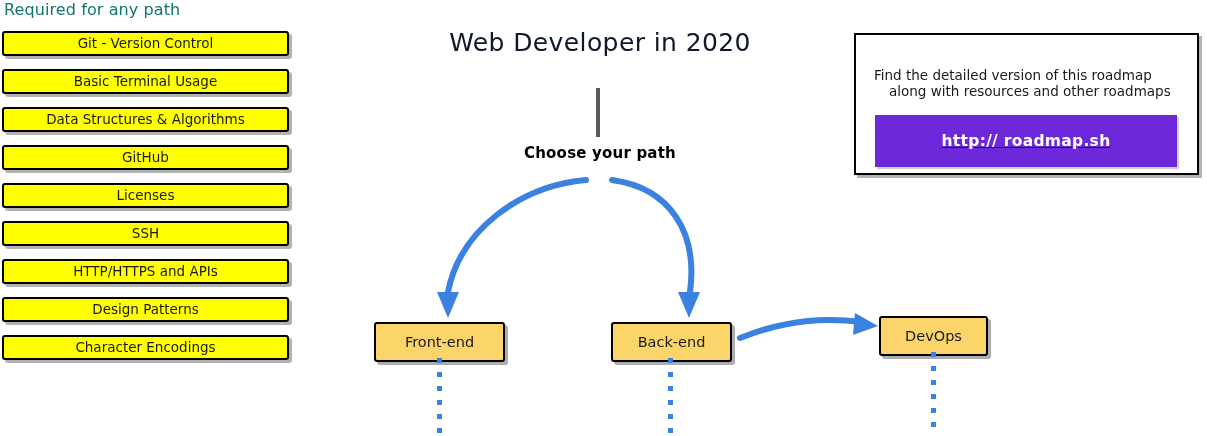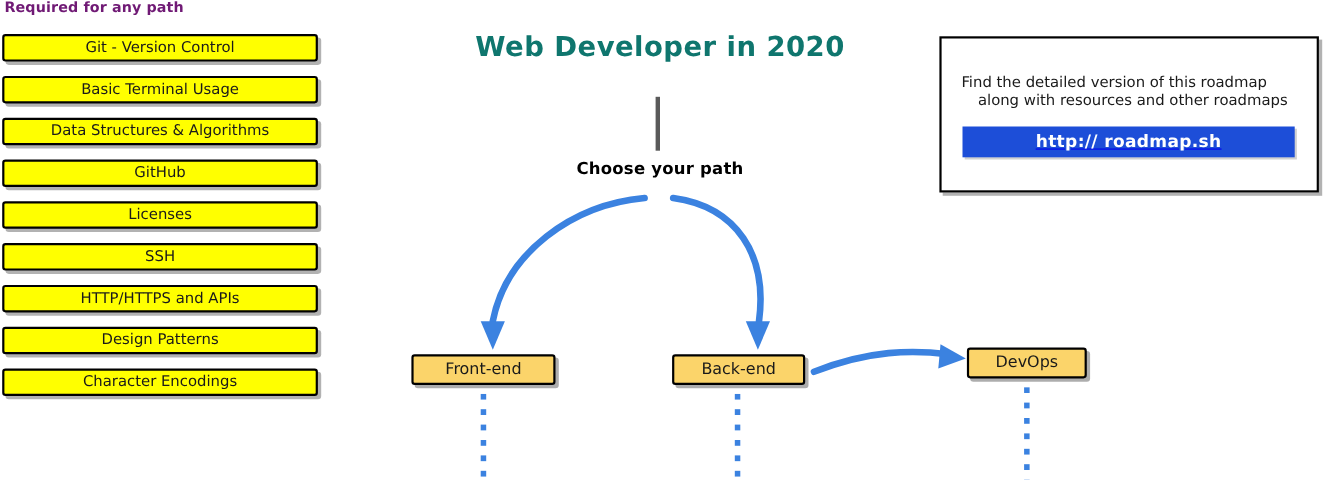--- a/index.html
+++ b/index.html
@@ -21,23 +21,23 @@
     position: absolute;
     left: 0px;
     top: 0px;
     width: 300px;
     height: 436px;
   }
   #required-heading {
     position: absolute;
     left: 4px;
     top: 0px;
-    font-size: 13px;
-    font-weight: bold;
-    color: #701a75;
+    font-size: 16px;
+    font-weight: normal;
+    color: #0f766e;
     letter-spacing: 0.1px;
     white-space: nowrap;
   }
   #required-list {
     position: absolute;
     left: 2px;
     top: 31px;
     width: 287px;
   }
   .req-item {
@@ -61,22 +61,22 @@
   }
 
   
   #roadmap-title {
     position: absolute;
     left: 380px;
     top: 28px;
     width: 440px;
     text-align: center;
     font-size: 25px;
-    font-weight: bold;
-    color: #0f766e;
+    font-weight: normal;
+    color: #0f172a;
     letter-spacing: 0.4px;
   }
   #title-stem {
     position: absolute;
     left: 596px;
     top: 88px;
     width: 4px;
     height: 49px;
     background: #5a5a5a;
   }
@@ -106,21 +106,21 @@
   .path-box {
     position: absolute;
     background: #fbd46a;
     border: 2.5px solid #000000;
     border-radius: 3px;
     box-shadow: 3px 3px 0 rgba(0,0,0,0.32);
     display: flex;
     align-items: center;
     justify-content: center;
     box-sizing: border-box;
-    height: 28px;
+    height: 40px;
   }
   .path-box-label {
     font-size: 14.5px;
     color: #1a1a1a;
     white-space: nowrap;
   }
   #path-box-frontend { left: 374px; top: 322px; width: 131px; }
   #path-box-backend  { left: 611px; top: 322px; width: 121px; text-align: center; }
   #path-box-devops   { left: 879px; top: 316px; width: 109px; }
 
@@ -155,22 +155,22 @@
     color: #1a1a1a;
     white-space: nowrap;
   }
   #info-line-1 { top: 22px; margin-top: 10px; }
   #info-line-2 { top: 48px; margin-left: 15px; }
   #info-link-button {
     position: absolute;
     left: 19px;
     top: 80px;
     width: 302px;
-    height: 28px;
-    background: #1d4ed8;
+    height: 52px;
+    background: #6d28d9;
     display: flex;
     align-items: center;
     justify-content: center;
     box-shadow: 2px 2px 0 rgba(0,0,0,0.18);
   }
   #info-link-label {
     font-size: 15.5px;
     font-weight: bold;
     color: #ffffff;
     letter-spacing: 0.3px;

